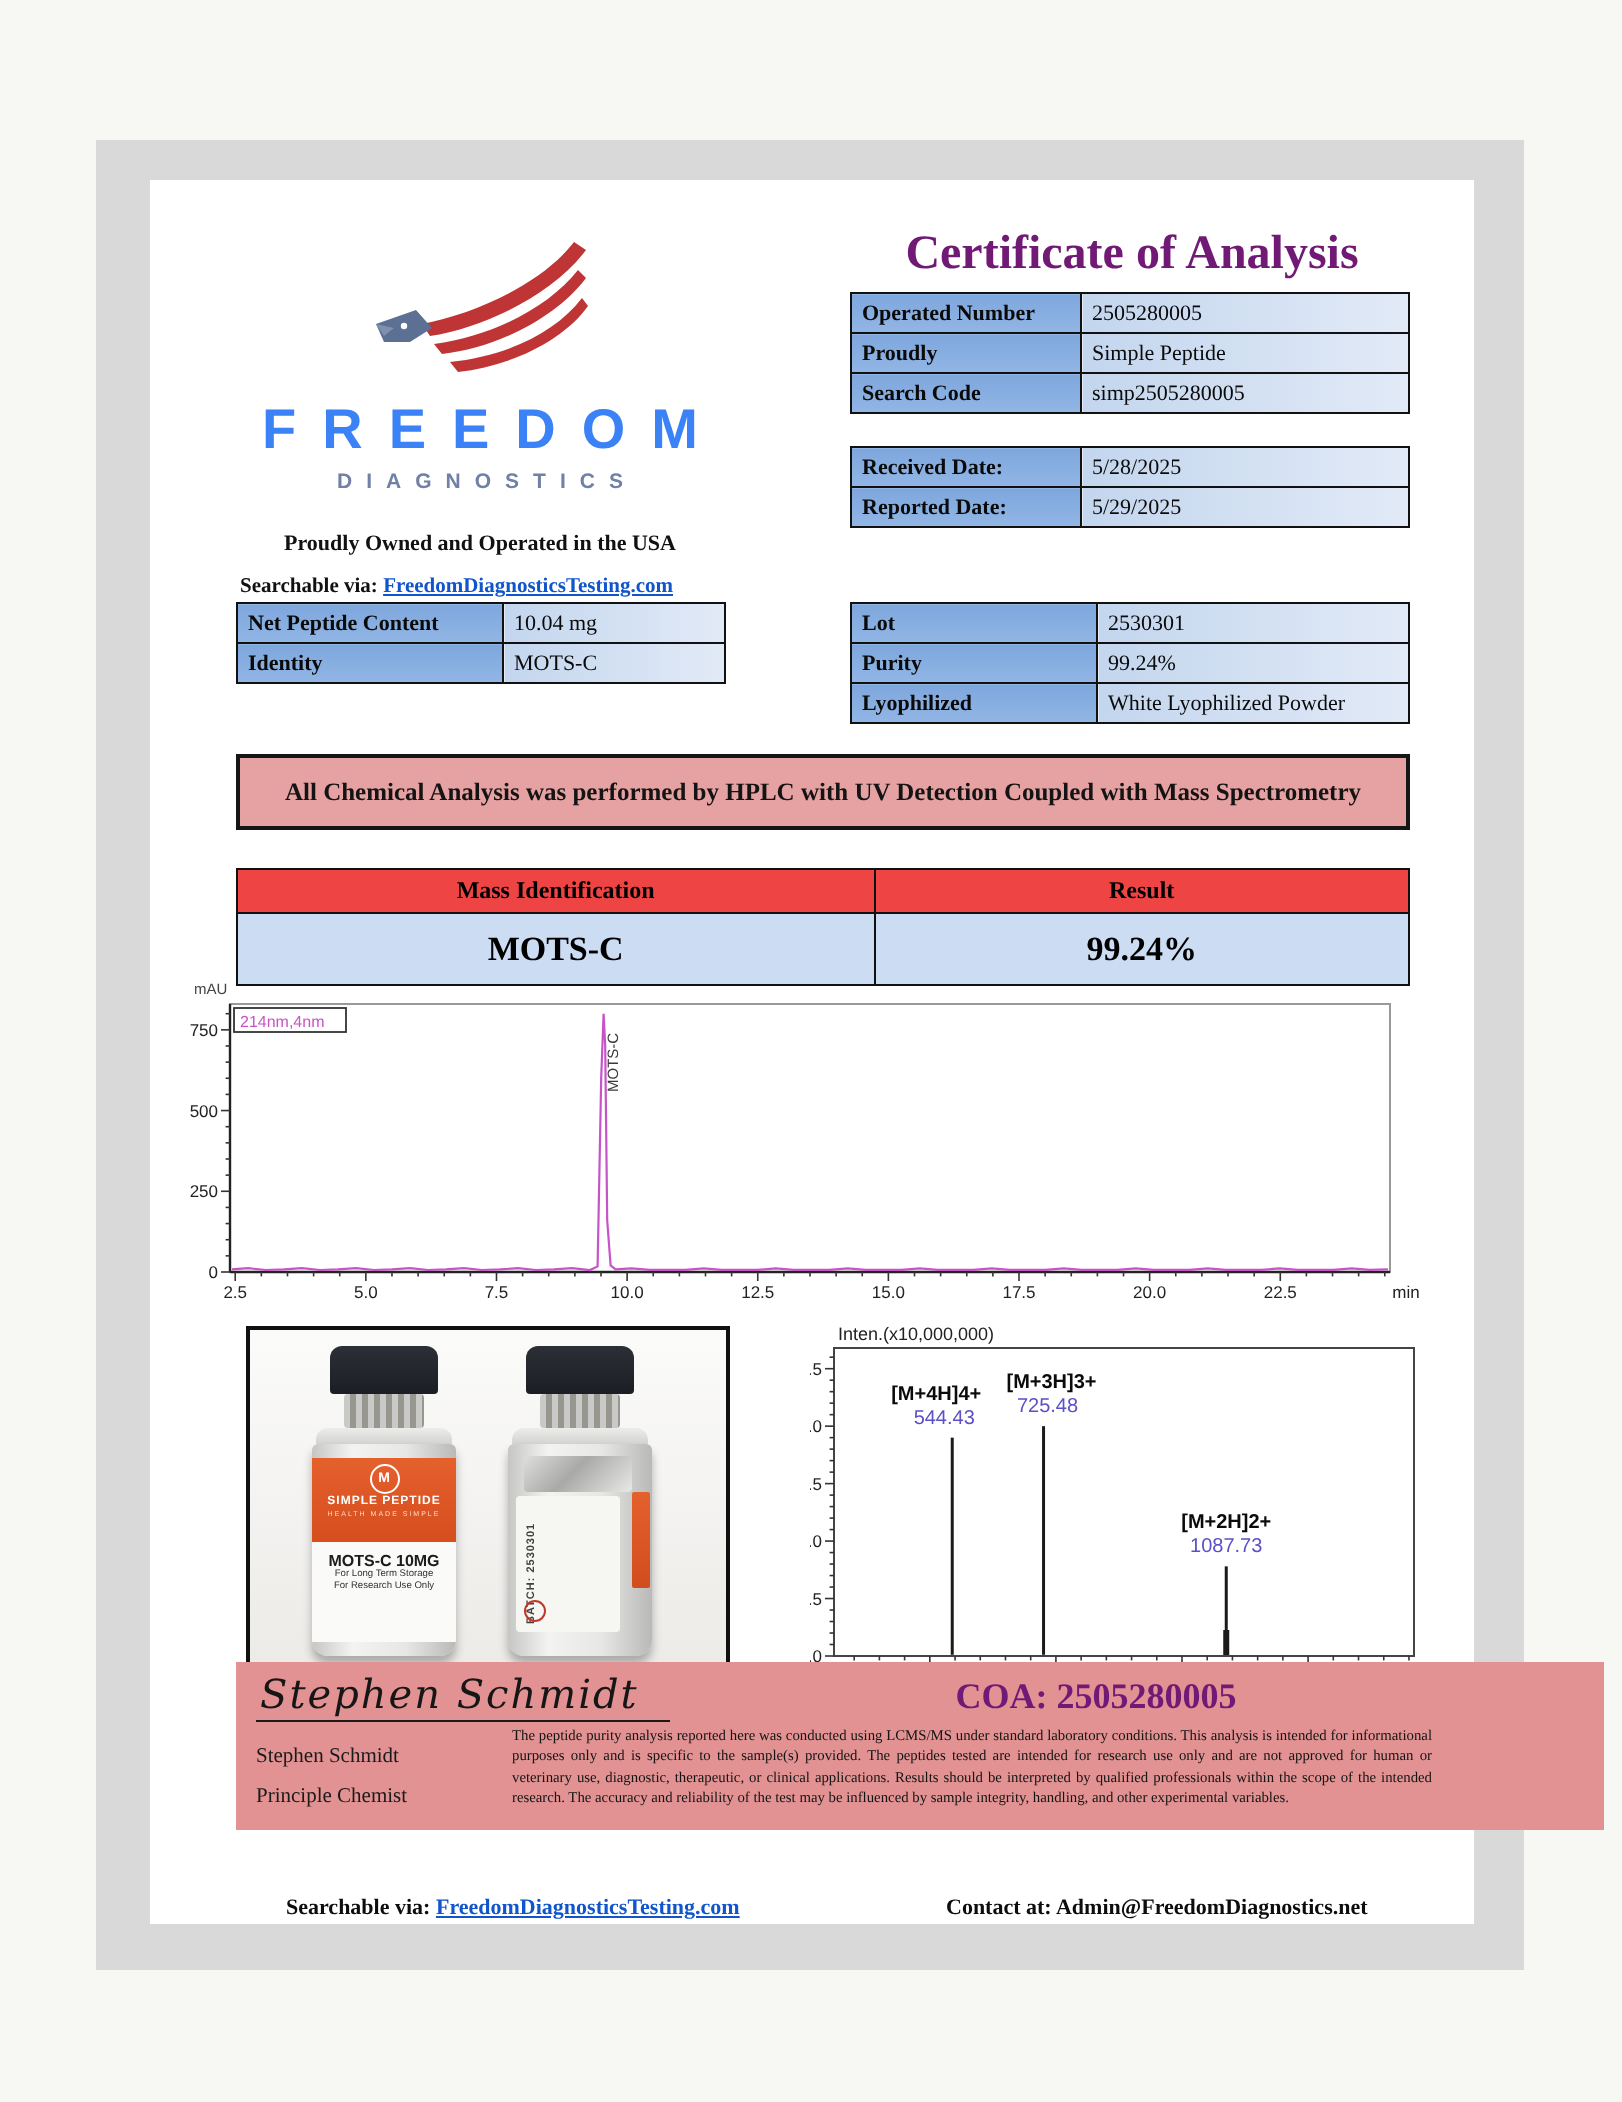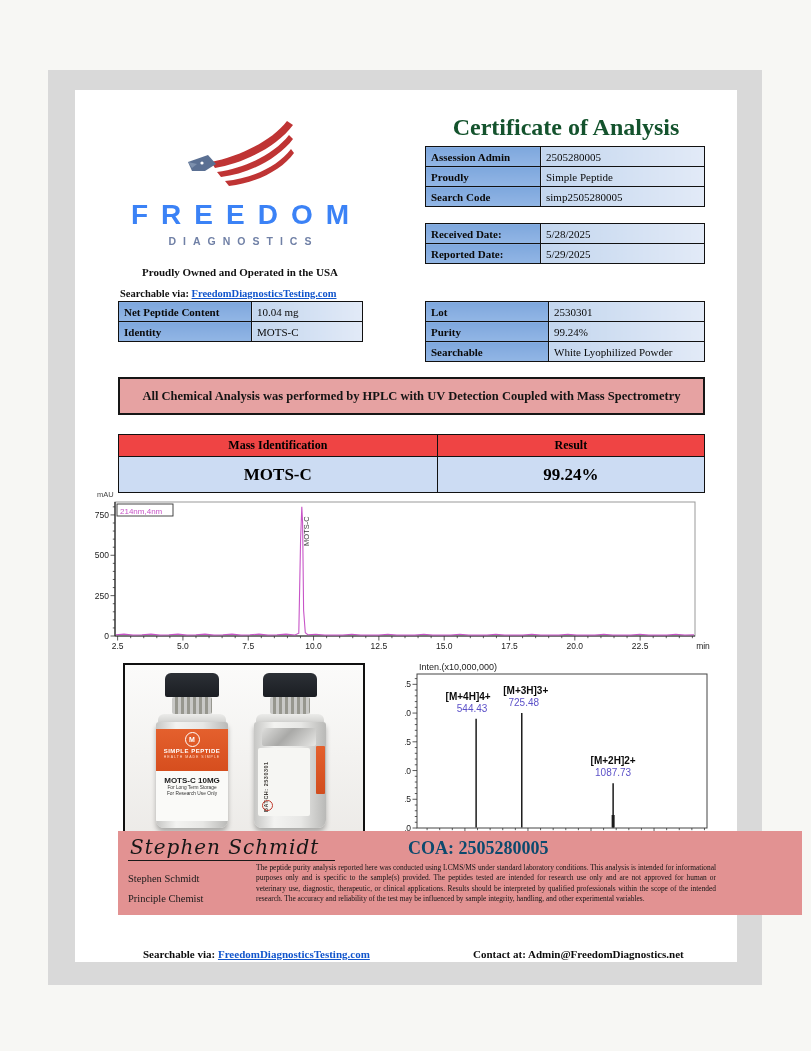--- a/index.html
+++ b/index.html
@@ -18,21 +18,21 @@
   .logo-flag{display:block;margin:0 auto;}
   .logo-brand{font-family:"Liberation Sans",sans-serif;font-weight:bold;font-size:28px;
     letter-spacing:13px;color:#3b82f6;margin-top:7px;text-indent:13px;}
   .logo-sub{font-family:"Liberation Sans",sans-serif;font-weight:bold;font-size:10.5px;
     letter-spacing:7px;color:#7080a6;margin-top:4px;text-indent:7px;}
   .tagline{left:25px;top:176px;width:280px;text-align:center;font-weight:bold;font-size:11px;color:#111;}
   .search-line{left:45px;top:198px;font-weight:bold;font-size:10.5px;color:#111;}
   .link{color:#1155cc;text-decoration:underline;cursor:pointer;}
 
   
-  .title{left:331px;top:24px;width:320px;text-align:center;font-weight:bold;font-size:24px;color:#14532d;}
+  .title{left:331px;top:24px;width:320px;text-align:center;font-weight:bold;font-size:24px;color:#701a75;}
 
   
   table.doc{border-collapse:collapse;table-layout:fixed;}
   table.doc td{border:1px solid #111;height:19px;padding:0 5px;font-size:11px;overflow:hidden;white-space:nowrap;}
   td.lbl{background:linear-gradient(180deg,#7ea7dd,#92b6e5);font-weight:bold;color:#0a0a0a;}
   td.val{background:linear-gradient(90deg,#c3d6ee,#e2eaf7);font-size:11.5px;color:#0a0a0a;}
   .t-acc{left:350px;top:56px;width:280px;}   .t-acc .c1{width:104px;}
   .t-date{left:350px;top:133px;width:280px;} .t-date .c1{width:104px;}
   .t-prod{left:43px;top:211px;width:245px;}  .t-prod .c1{width:122px;}
   .t-lot{left:350px;top:211px;width:280px;}  .t-lot .c1{width:112px;}
@@ -84,21 +84,21 @@
   .batch-text{position:absolute;left:5px;top:4px;height:60px;writing-mode:vertical-rl;transform:rotate(180deg);
     font-family:"Liberation Sans",sans-serif;font-size:5.5px;font-weight:bold;color:#44403c;letter-spacing:0.5px;}
   .stamp{position:absolute;left:4px;bottom:5px;width:9px;height:9px;border:1px solid #c0392b;border-radius:50%;}
   .sliver{position:absolute;right:1px;top:24px;width:9px;height:48px;border-radius:1px;
     background:linear-gradient(180deg,#e4602d,#d14d1e);}
 
   
   .foot-pink{left:43px;top:741px;width:684px;height:84px;background:#e29292;}
   .sig{position:absolute;left:10px;top:4px;font-family:"DejaVu Serif",serif;font-style:italic;
     font-size:20px;color:#161616;border-bottom:1.5px solid #1a1a1a;padding:0 16px 1px 2px;letter-spacing:1px;}
-  .coa{position:absolute;left:290px;top:7px;width:280px;font-weight:bold;font-size:18px;color:#0c4a6e;}
+  .coa{position:absolute;left:290px;top:7px;width:280px;text-align:center;font-weight:bold;font-size:18px;color:#701a75;}
   .chem-name{position:absolute;left:10px;top:42px;font-size:10.5px;color:#1a1a1a;}
   .chem-role{position:absolute;left:10px;top:62px;font-size:10.5px;color:#1a1a1a;}
   .disclaimer{position:absolute;left:118px;top:32px;width:460px;font-size:7.4px;line-height:1.4;color:#141414;text-align:justify;margin-left:20px;}
   .bottom-links{left:0;top:858px;width:662px;font-weight:bold;font-size:11px;color:#0d0d0d;}
   .bl-left{position:absolute;left:68px;top:0;}
   .bl-right{position:absolute;left:398px;top:0;}
 </style>
 </head>
 <body>
 
@@ -122,21 +122,21 @@
   <div class="abs search-line">
     <span>Searchable via:</span>
     <span class="link">FreedomDiagnosticsTesting.com</span>
   </div>
 
   <div class="abs title">Certificate of Analysis</div>
 
   <table class="abs doc t-acc">
     <tbody>
         <tr>
-          <td class="lbl c1">Assession Admin</td>
+          <td class="lbl c1">Operated Number</td>
         <td class="val">2505280005</td>
         </tr>
     <tr>
           <td class="lbl c1">Proudly</td>
         <td class="val">Simple Peptide</td>
         </tr>
     <tr>
           <td class="lbl c1">Search Code</td>
         <td class="val">simp2505280005</td>
         </tr>
@@ -173,21 +173,21 @@
     <tbody>
         <tr>
           <td class="lbl c1">Lot</td>
         <td class="val">2530301</td>
         </tr>
     <tr>
           <td class="lbl c1">Purity</td>
         <td class="val">99.24%</td>
         </tr>
     <tr>
-          <td class="lbl c1">Searchable</td>
+          <td class="lbl c1">Lyophilized</td>
         <td class="val">White Lyophilized Powder</td>
         </tr>
   </tbody>
     </table>
 
   <div class="abs banner">All Chemical Analysis was performed by HPLC with UV Detection Coupled with Mass Spectrometry</div>
 
   <table class="abs doc t-mass">
     <tbody>
         <tr>

